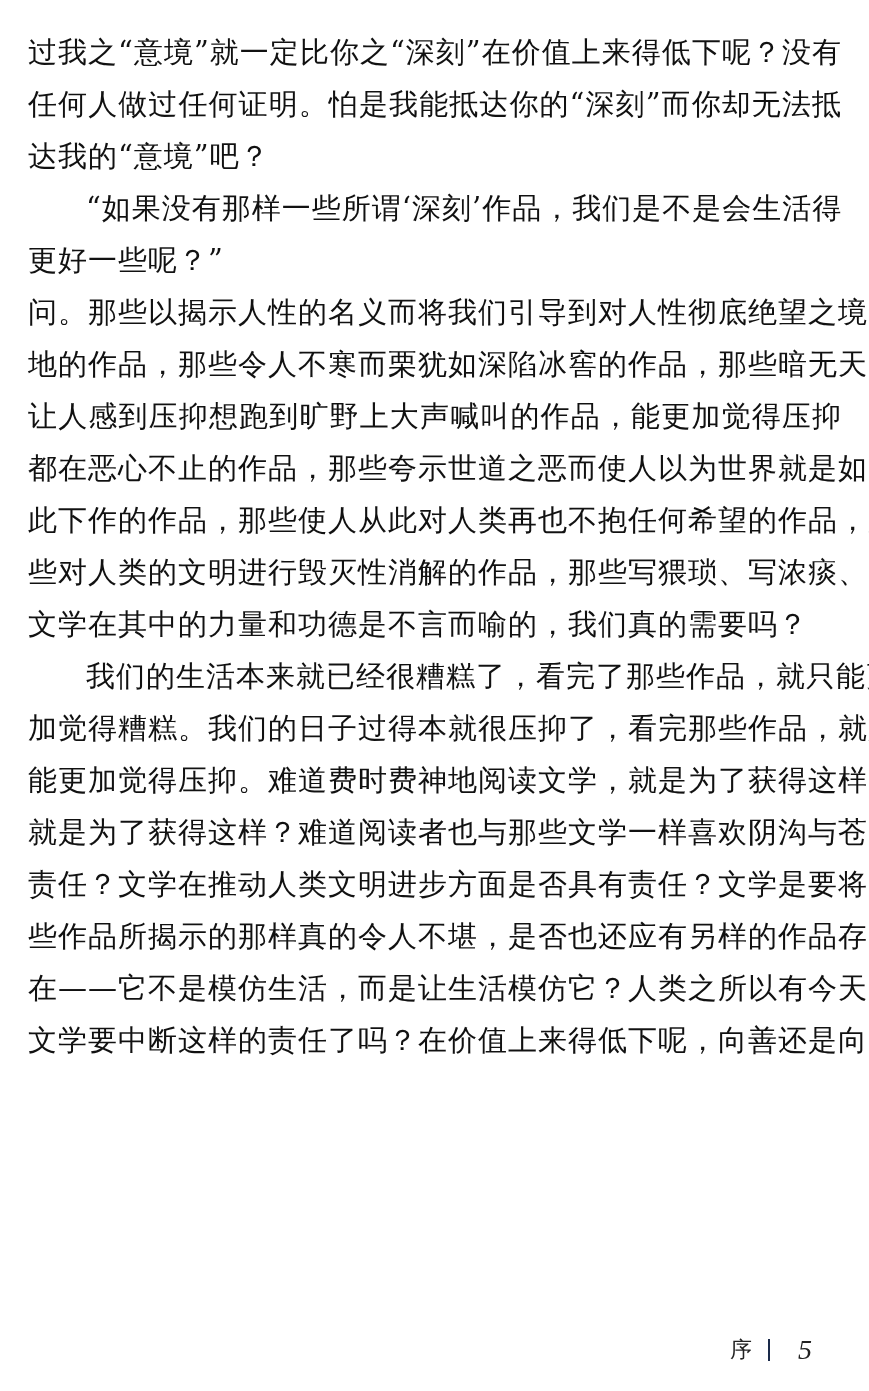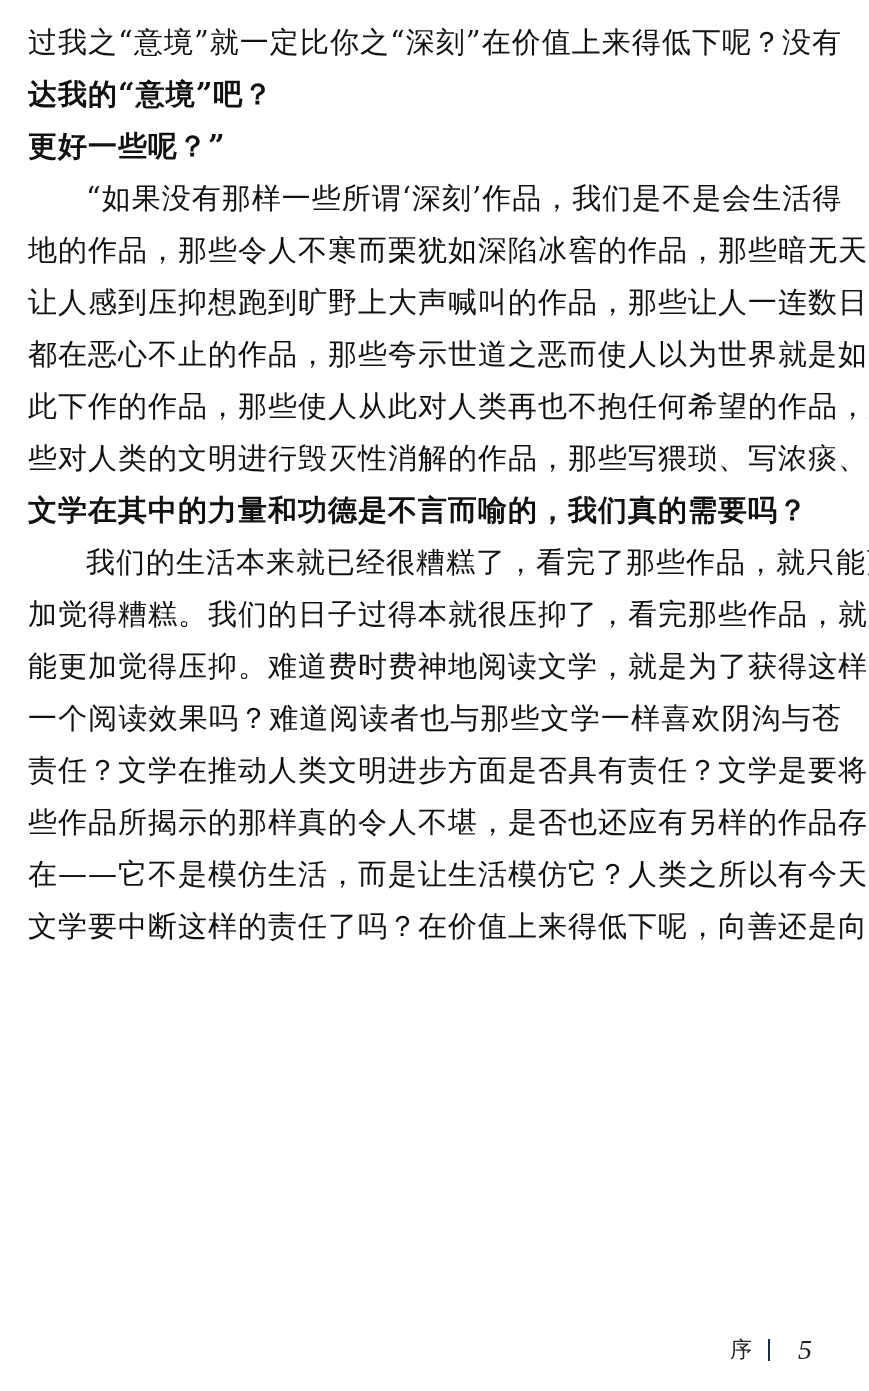--- a/index.html
+++ b/index.html
@@ -11,36 +11,35 @@
       width: 869px;
       height: 1391px;
       position: relative;
       overflow: hidden;
       font-family: "DejaVu Serif", "Liberation Serif", serif;
       color: #111111;
     }
     .page {
       position: absolute;
       left: 28px;
-      top: 16px;
+      top: 26px;
       width: 814px;
     }
     .line {
       display: block;
       height: 52px;
       line-height: 52px;
       font-size: 29px;
       white-space: nowrap;
       text-align: justify;
       text-align-last: justify;
       letter-spacing: 1px;
     }
     .line.last {
       text-align-last: left;
-      font-weight: bold;
     }
     .line.indent {
       padding-left: 58px;
     }
     .footer {
       position: absolute;
       top: 1330px;
       left: 730px;
       height: 40px;
       display: flex;
@@ -62,33 +61,35 @@
       font-size: 28px;
       font-style: italic;
       font-family: "Liberation Serif", serif;
     }
   </style>
 </head>
 <body>
 
 <div class="page">
   <span class="line">过我之“意境”就一定比你之“深刻”在价值上来得低下呢？没有</span>
+  <span class="line">任何人做过任何证明。怕是我能抵达你的“深刻”而你却无法抵</span>
   <span class="line last">达我的“意境”吧？</span>
+  <span class="line indent">“如果没有那样一些所谓‘深刻’作品，我们是不是会生活得</span>
   <span class="line last">更好一些呢？”</span>
-  <span class="line indent">“如果没有那样一些所谓‘深刻’作品，我们是不是会生活得</span>
+  <span class="line">问。那些以揭示人性的名义而将我们引导到对人性彻底绝望之境</span>
   <span class="line">地的作品，那些令人不寒而栗犹如深陷冰窖的作品，那些暗无天日</span>
-  <span class="line">让人感到压抑想跑到旷野上大声喊叫的作品，那些让人一连数日</span>
+  <span class="line">让人感到压抑想跑到旷野上大声喊叫的作品，能更加觉得压抑</span>
   <span class="line">都在恶心不止的作品，那些夸示世道之恶而使人以为世界就是如</span>
   <span class="line">此下作的作品，那些使人从此对人类再也不抱任何希望的作品，那</span>
   <span class="line">些对人类的文明进行毁灭性消解的作品，那些写猥琐、写浓痰、写</span>
   <span class="line last">文学在其中的力量和功德是不言而喻的，我们真的需要吗？</span>
   <span class="line indent">我们的生活本来就已经很糟糕了，看完了那些作品，就只能更</span>
   <span class="line">加觉得糟糕。我们的日子过得本就很压抑了，看完那些作品，就只</span>
   <span class="line">能更加觉得压抑。难道费时费神地阅读文学，就是为了获得这样</span>
-  <span class="line">一个阅读效果吗？难道阅读者也与那些文学一样喜欢阴沟与苍</span>
+  <span class="line">就是为了获得这样？难道阅读者也与那些文学一样喜欢阴沟与苍</span>
   <span class="line">责任？文学在推动人类文明进步方面是否具有责任？文学是要将</span>
   <span class="line">些作品所揭示的那样真的令人不堪，是否也还应有另样的作品存</span>
   <span class="line">在——它不是模仿生活，而是让生活模仿它？人类之所以有今天</span>
   <span class="line">文学要中断这样的责任了吗？在价值上来得低下呢，向善还是向</span>
 </div>
 
 <div class="footer">
   <span class="section">序</span>
   <span class="divider"></span>
   <span class="pagenum">5</span>

